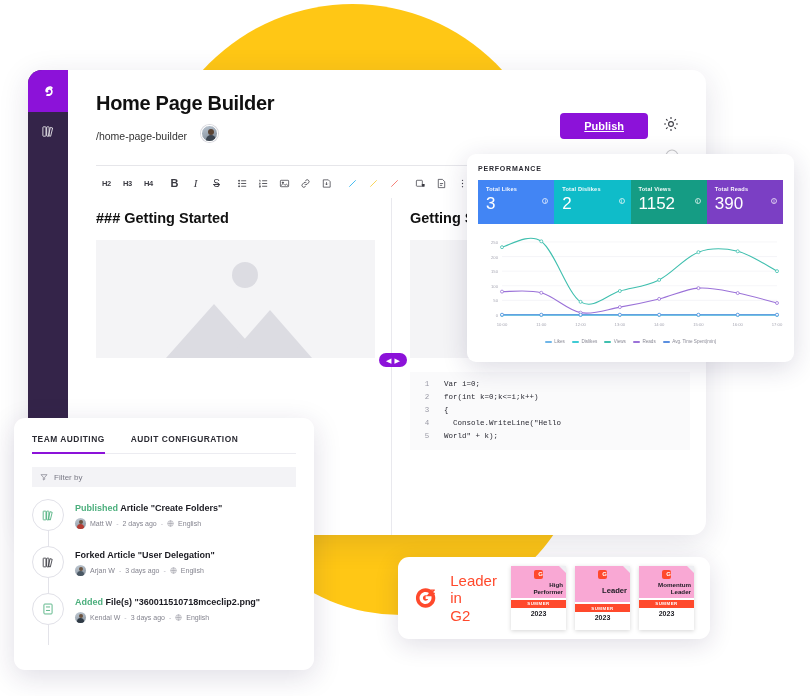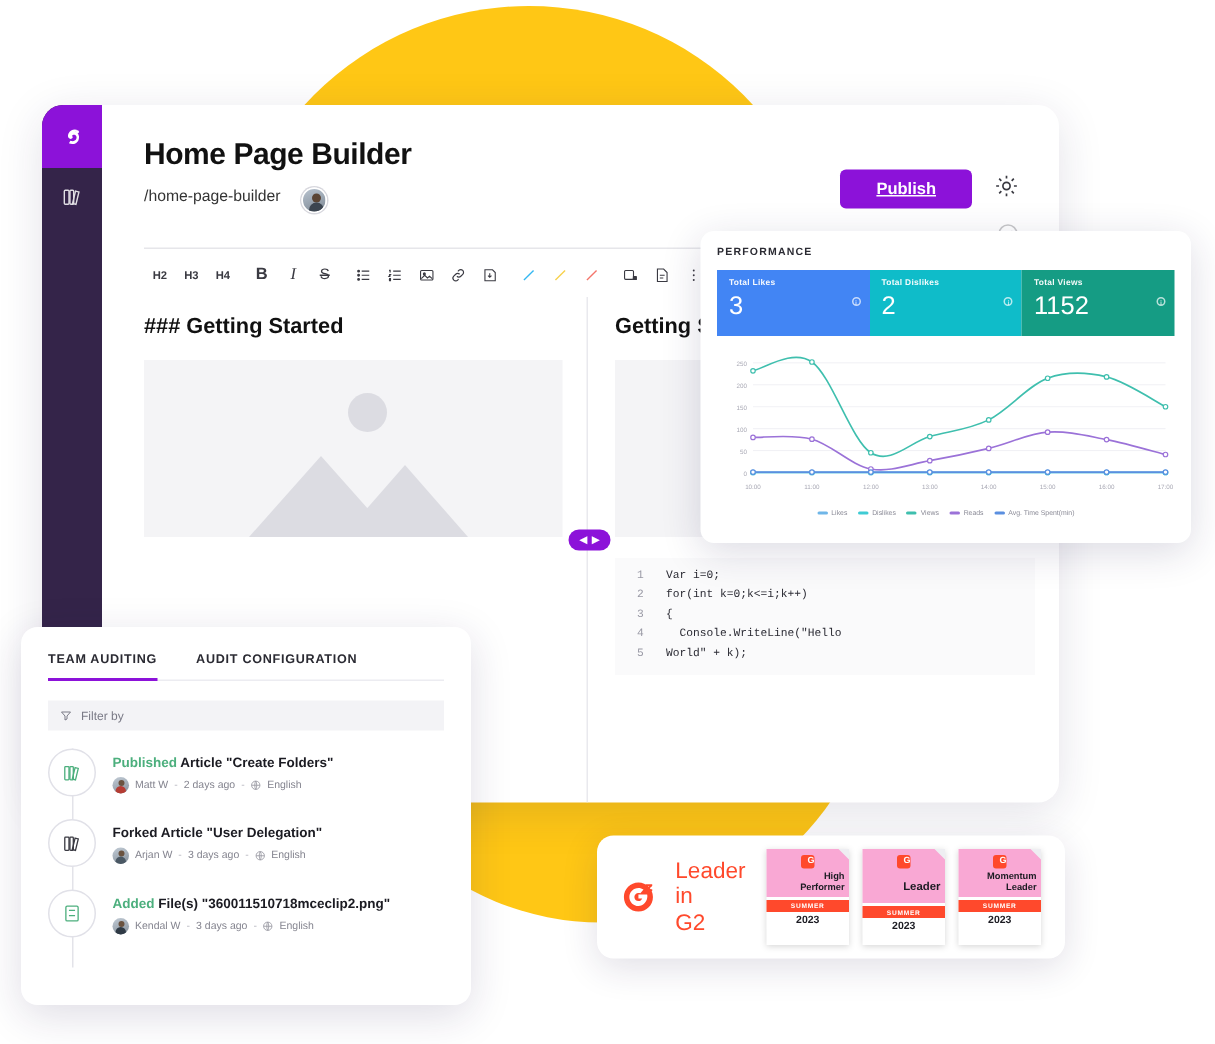--- a/index.html
+++ b/index.html
@@ -63,21 +63,21 @@
   }
   .sidebar-spacer { flex: 1; }
 
   
   .app-header { position: absolute; left: 68px; top: 22px; right: 18px; }
   .page-title {
     font-size: 20px; font-weight: bold; color: #111;
     letter-spacing: -0.3px;
   }
   .slug-row {
-    display: flex; align-items: flex-start; gap: 14px;
+    display: flex; align-items: flex-end; gap: 14px;
     margin-top: 10px;
   }
   .slug { font-size: 10.5px; color: #333; }
   .avatar-hdr {
     width: 17px; height: 17px; border-radius: 50%;
     background: linear-gradient(160deg,#b9c4d0,#7d8894);
     border: 1.5px solid #fff;
     box-shadow: 0 0 0 1px #d8d8de;
     position: relative; overflow: hidden;
   }
@@ -570,20 +570,25 @@
       <div class="metric-i">i</div>
     </div>
     <div class="metric" id="m1" style="background: rgb(15, 188, 201);">
       <div class="metric-label">Total Dislikes</div>
       <div class="metric-value">2</div>
       <div class="metric-i">i</div>
     </div>
     <div class="metric" id="m2" style="background: rgb(21, 156, 132);">
       <div class="metric-label">Total Views</div>
       <div class="metric-value">1152</div>
+      <div class="metric-i">i</div>
+    </div>
+    <div class="metric" id="m3" style="background: rgb(123, 63, 196);">
+      <div class="metric-label">Total Reads</div>
+      <div class="metric-value">390</div>
       <div class="metric-i">i</div>
     </div>
   </div>
 
   <div class="chart-area">
     <svg class="chart-svg" id="chart-svg" width="305" height="96" viewBox="0 0 305 96" aria-hidden="true">
         <line x1="24" y1="82" x2="299" y2="82" stroke="#eeeef3" stroke-width="0.6"></line>
         <text x="20" y="84" text-anchor="end" font-size="4.2" fill="#a8a8b4" font-family="Liberation Sans, sans-serif">0</text>
         <line x1="24" y1="67.38461538461539" x2="299" y2="67.38461538461539" stroke="#eeeef3" stroke-width="0.6"></line>
         <text x="20" y="69.38461538461539" text-anchor="end" font-size="4.2" fill="#a8a8b4" font-family="Liberation Sans, sans-serif">50</text>

